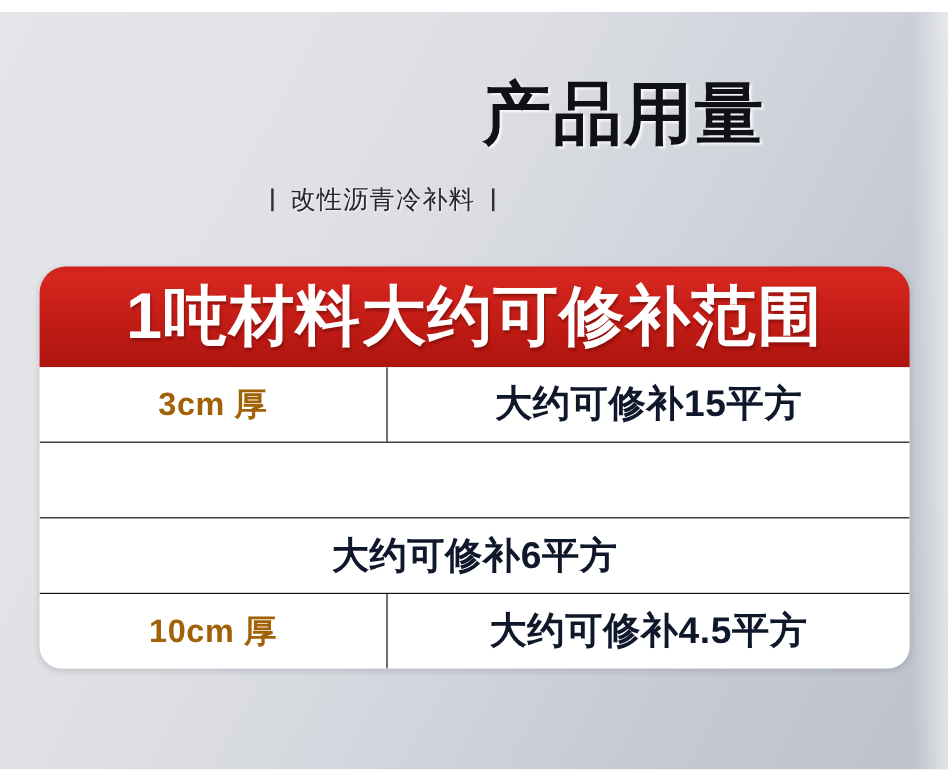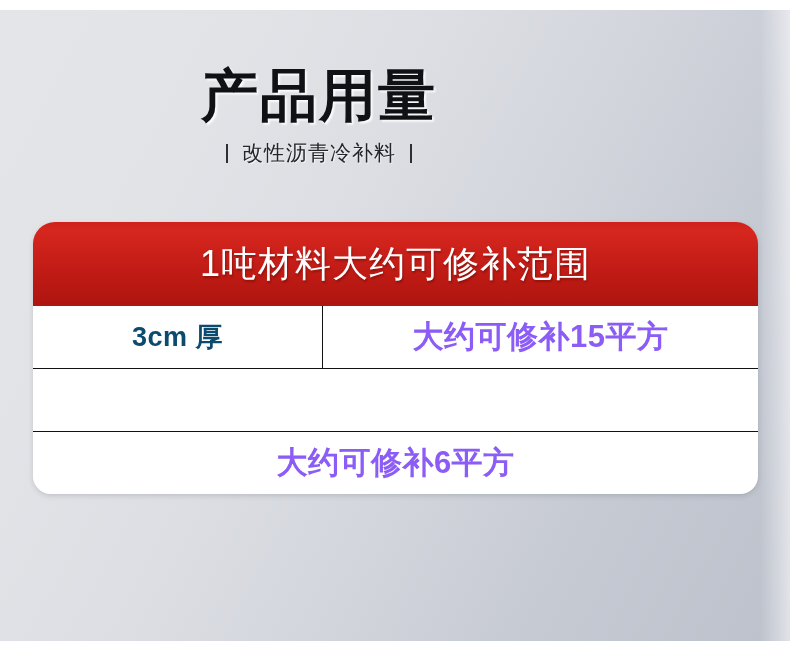--- a/index.html
+++ b/index.html
@@ -47,33 +47,33 @@
     height: 631px;
     background: linear-gradient(90deg, rgba(255,255,255,0) 0%, rgba(255,255,255,0.55) 100%);
   }
 
   
   .title-block {
     position: absolute;
     left: 0;
     top: 62px;
     width: 638px;
-    text-align: center;
+    text-align: right;
   }
   .main-title {
     font-family: "Liberation Sans", "DejaVu Sans", sans-serif;
     font-size: 57px;
     font-weight: 700;
     letter-spacing: 2px;
     color: #101114;
     line-height: 1.16;
     text-shadow: 2px 2px 2px rgba(255,255,255,0.85);
   }
   .subtitle-row {
-    margin-top: 11px;
+    margin-top: 24px;
     display: flex;
     align-items: center;
     justify-content: center;
     gap: 14px;
   }
   .sub-bar {
     display: inline-block;
     width: 2px;
     height: 19px;
     background: #2d2f33;
@@ -106,22 +106,22 @@
       #cb201a 35%,
       #be1a14 65%,
       #ae1510 100%);
     display: flex;
     align-items: center;
     justify-content: center;
     overflow: hidden;
   }
   .banner-title {
     font-family: "Liberation Sans", "DejaVu Sans", sans-serif;
-    font-size: 36px;
-    font-weight: 400;
+    font-size: 54px;
+    font-weight: 700;
     letter-spacing: 1px;
     color: #ffffff;
     text-shadow: 1px 2px 2px rgba(90,8,5,0.45);
     white-space: nowrap;
   }
 
   .table {
     background: #ffffff;
     border-radius: 0 0 18px 18px;
     overflow: hidden;
@@ -145,29 +145,29 @@
     border-right: 1.6px solid #111214;
   }
   .cell-area {
     flex: 1;
   }
 
   .thickness-text {
     font-family: "Liberation Sans", "DejaVu Sans", sans-serif;
     font-size: 27px;
     font-weight: 700;
-    color: #0c4a6e;
+    color: #a16207;
     letter-spacing: 0.5px;
     white-space: nowrap;
   }
   .area-text {
     font-family: "Liberation Sans", "DejaVu Sans", sans-serif;
     font-size: 31px;
     font-weight: 700;
-    color: #8b5cf6;
+    color: #0f172a;
     letter-spacing: 0.5px;
     white-space: nowrap;
   }
 </style>
 </head>
 <body>
 
 <div class="page">
 
   <div class="backdrop"></div>
@@ -201,17 +201,25 @@
 
       <div class="row">
       </div>
 
       <div class="row">
         <div class="cell cell-area">
           <span class="area-text">大约可修补6平方</span>
         </div>
       </div>
 
+      <div class="row">
+        <div class="cell cell-thickness">
+          <span class="thickness-text">10cm  厚</span>
+        </div>
+        <div class="cell cell-area">
+          <span class="area-text">大约可修补4.5平方</span>
+        </div>
+      </div>
 
     </div>
   </div>
 
 </div>
 
 </body></html>

